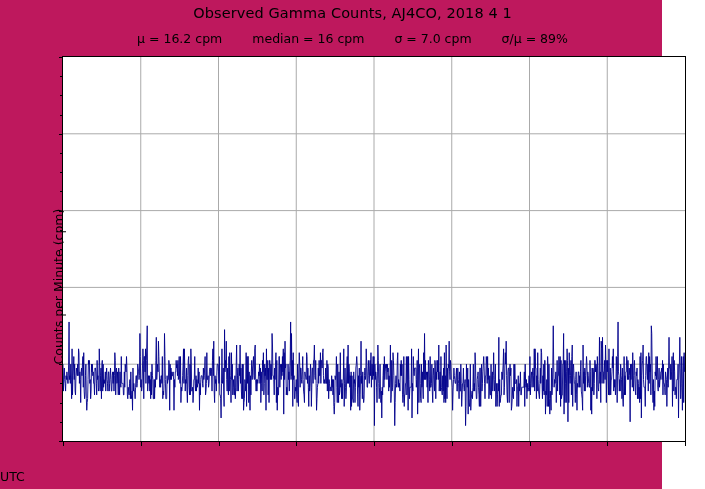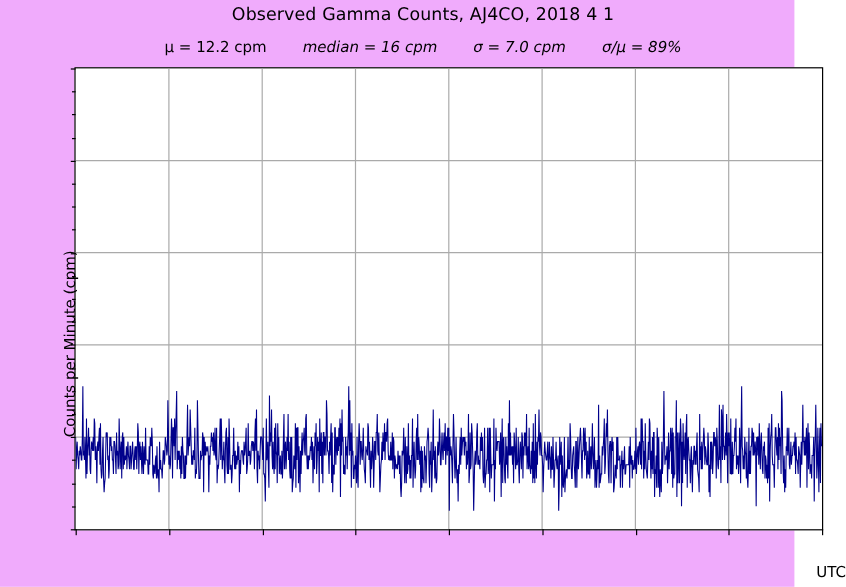--- a/index.html
+++ b/index.html
@@ -11,21 +11,21 @@
     width: 705px;
     height: 489px;
     font-family: "DejaVu Sans", sans-serif;
     color: #000000;
     overflow: hidden;
   }
   #figure {
     position: relative;
     width: 662px;
     height: 489px;
-    background: #f0abfc;
+    background: #be185d;
   }
 
   
   #chart-title {
     position: absolute;
     left: 0;
     top: 5px;
     width: 705px;
     text-align: center;
     font-size: 14.5px;
@@ -41,21 +41,20 @@
     text-align: center;
     font-size: 12.5px;
     color: #000000;
     white-space: nowrap;
   }
   #chart-subtitle .stat {
     display: inline-block;
   }
   #chart-subtitle .stat + .stat {
     margin-left: 30px;
-    font-style: italic;
   }
 
   
   #plot-area {
     position: absolute;
     left: 62px;
     top: 56px;
     width: 622px;
     height: 384px;
     background: #ffffff;
@@ -82,21 +81,21 @@
     transform-origin: center center;
     font-size: 12.5px;
     color: #000000;
     white-space: nowrap;
   }
   #xlabel {
     position: absolute;
     left: 0;
     top: 469px;
     width: 705px;
-    text-align: right;
+    text-align: left;
     font-size: 12.5px;
     color: #000000;
   }
   .ytick-mark {
     position: absolute;
     left: -4.5px;
     width: 4.5px;
     height: 0;
     border-top: 1.1px solid #000000;
   }
@@ -114,21 +113,21 @@
   }
 </style>
 </head>
 <body>
 
 <div id="figure">
 
   <div id="chart-title">Observed Gamma Counts, AJ4CO, 2018 4 1</div>
 
   <div id="chart-subtitle">
-    <span class="stat">μ = 12.2 cpm</span><span class="stat">median = 16 cpm</span><span class="stat">σ = 7.0 cpm</span><span class="stat">σ/μ = 89%</span>
+    <span class="stat">μ = 16.2 cpm</span><span class="stat">median = 16 cpm</span><span class="stat">σ = 7.0 cpm</span><span class="stat">σ/μ = 89%</span>
   </div>
 
   <div id="plot-area">
     <svg id="plot-svg" viewBox="0 0 622 384" preserveAspectRatio="none">
       <g id="grid-group">
           <line x1="0" x2="622" y1="307.2" y2="307.2" stroke="#aaaaaa" stroke-width="1"></line>
           <line x1="0" x2="622" y1="230.39999999999998" y2="230.39999999999998" stroke="#aaaaaa" stroke-width="1"></line>
           <line x1="0" x2="622" y1="153.60000000000002" y2="153.60000000000002" stroke="#aaaaaa" stroke-width="1"></line>
           <line x1="0" x2="622" y1="76.79999999999995" y2="76.79999999999995" stroke="#aaaaaa" stroke-width="1"></line>
           <line y1="0" y2="384" x1="77.75" x2="77.75" stroke="#aaaaaa" stroke-width="1"></line>

